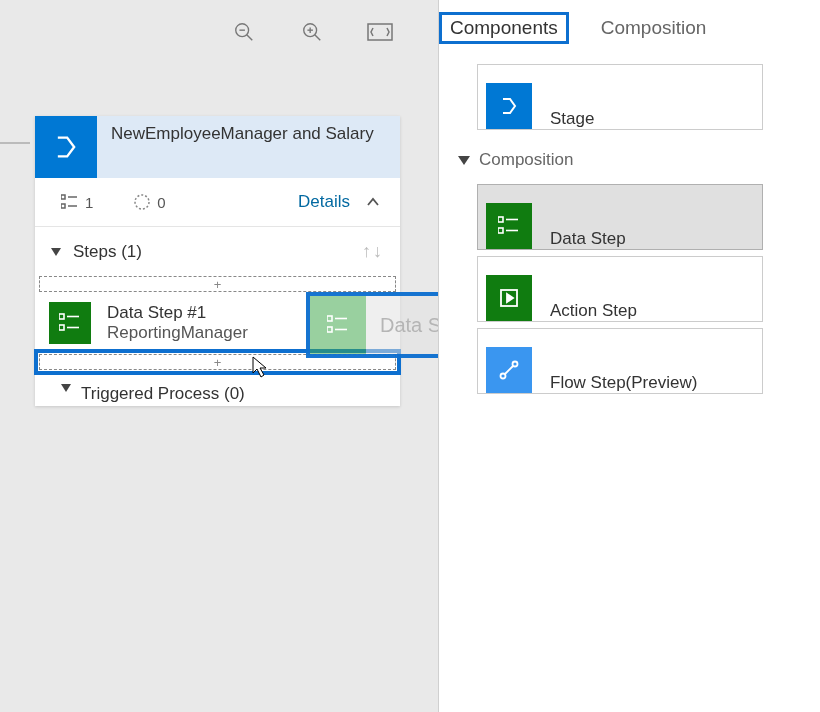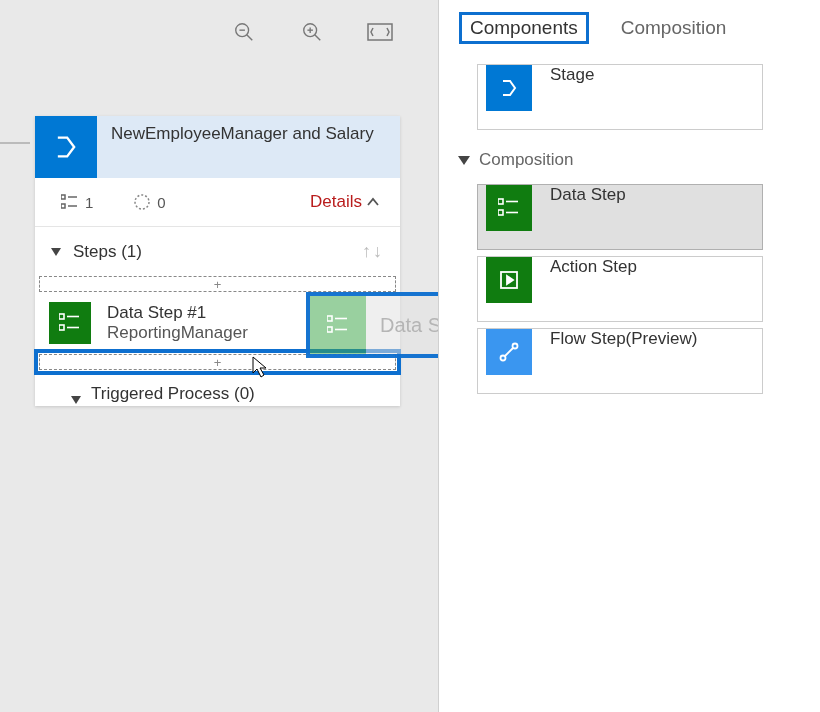--- a/index.html
+++ b/index.html
@@ -96,25 +96,25 @@
     .meta-item {
       display: flex;
       align-items: center;
       gap: 6px;
     }
     .meta-gap {
       width: 40px;
     }
     .details-link {
       margin-left: auto;
-      color: #b91c1c;
-      font-size: 17px;
-      display: flex;
-      align-items: center;
-      gap: 4px;
+      color: #0369a1;
+      font-size: 17px;
+      display: flex;
+      align-items: center;
+      gap: 16px;
     }
     .steps-header {
       display: flex;
       align-items: center;
       padding: 14px 16px;
       gap: 12px;
       color: #333;
       font-size: 17px;
     }
     .steps-arrows {
@@ -158,23 +158,23 @@
     .step-title {
       font-size: 17px;
       color: #333;
     }
     .step-sub {
       font-size: 17px;
       color: #555;
     }
     .triggered-row {
       display: flex;
-      align-items: flex-end;
+      align-items: flex-start;
       gap: 10px;
-      padding: 14px 20px 2px 36px;
+      padding: 14px 20px 2px 26px;
       font-size: 17px;
       color: #333;
       overflow: hidden;
       white-space: nowrap;
     }
     .cursor-overlay {
       position: absolute;
       left: 252px;
       top: 356px;
       pointer-events: none;
@@ -213,21 +213,20 @@
       color: #b3b3b3;
       background: rgba(225,225,225,0.55);
       height: 100%;
       display: flex;
       align-items: center;
     }
     
     .tabs {
       display: flex;
       gap: 28px;
-      padding-left: 20px;
       align-items: center;
     }
     .tab {
       font-size: 19px;
       color: #666;
       padding: 4px 4px;
     }
     .tab.active {
       color: #333;
     }
@@ -243,21 +242,21 @@
     .section-header {
       display: flex;
       align-items: center;
       gap: 8px;
       font-size: 17px;
       color: #666;
       margin-bottom: 14px;
     }
     .component-item {
       display: flex;
-      align-items: flex-start;
+      align-items: flex-end;
       border: 1px solid #cccccc;
       width: 286px;
       height: 66px;
       margin-left: 18px;
       margin-bottom: 6px;
       background: #fff;
     }
     .component-icon {
       width: 46px;
       height: 46px;

